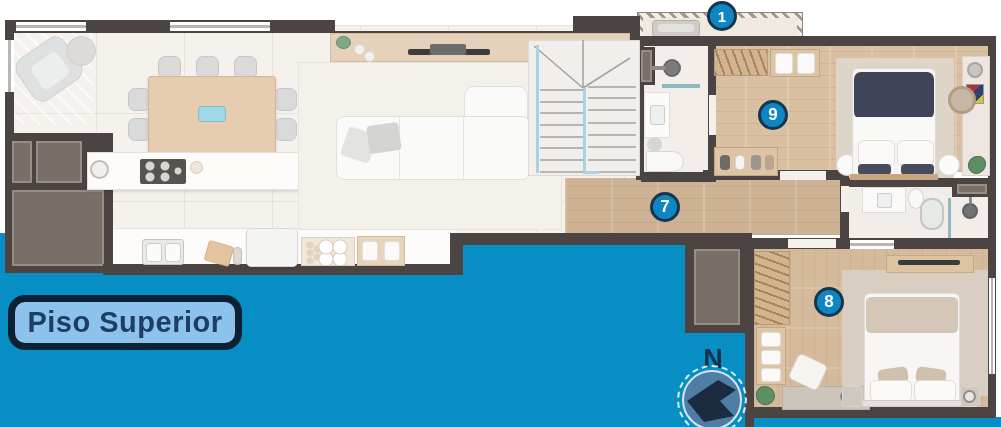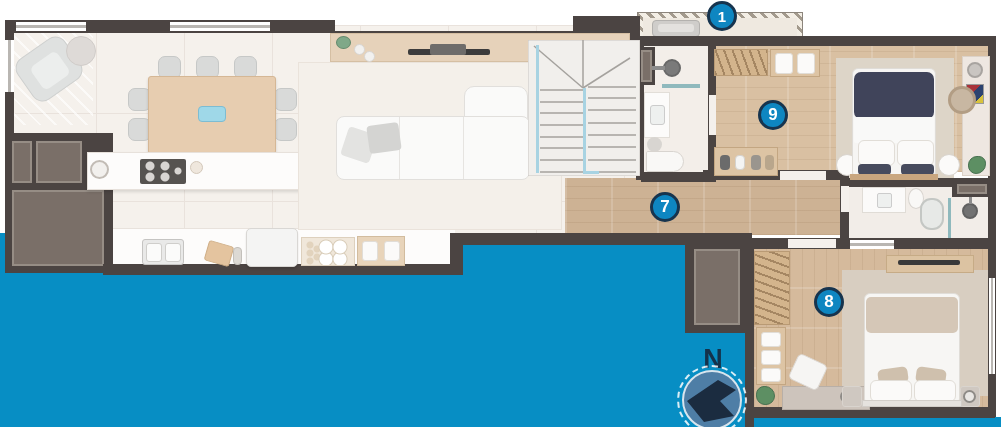--- a/index.html
+++ b/index.html
@@ -279,14 +279,17 @@
     </div>
 
   <div class="abs" id="compass-n">N</div>
   <div class="abs" id="compass-ring"></div>
   <div class="abs" id="compass-circle">
     <svg width="60" height="60" viewBox="0 0 60 60" style="position:absolute;left:-2px;top:-2px;">
       <polygon points="5,31 36,10 54,20 38,31 52,46 22,52" fill="#1b2c40"></polygon>
     </svg>
   </div>
 
+  <div class="abs" id="pill">
+    <span>Piso Superior</span>
+  </div>
 
 </div>
 
 </body></html>

